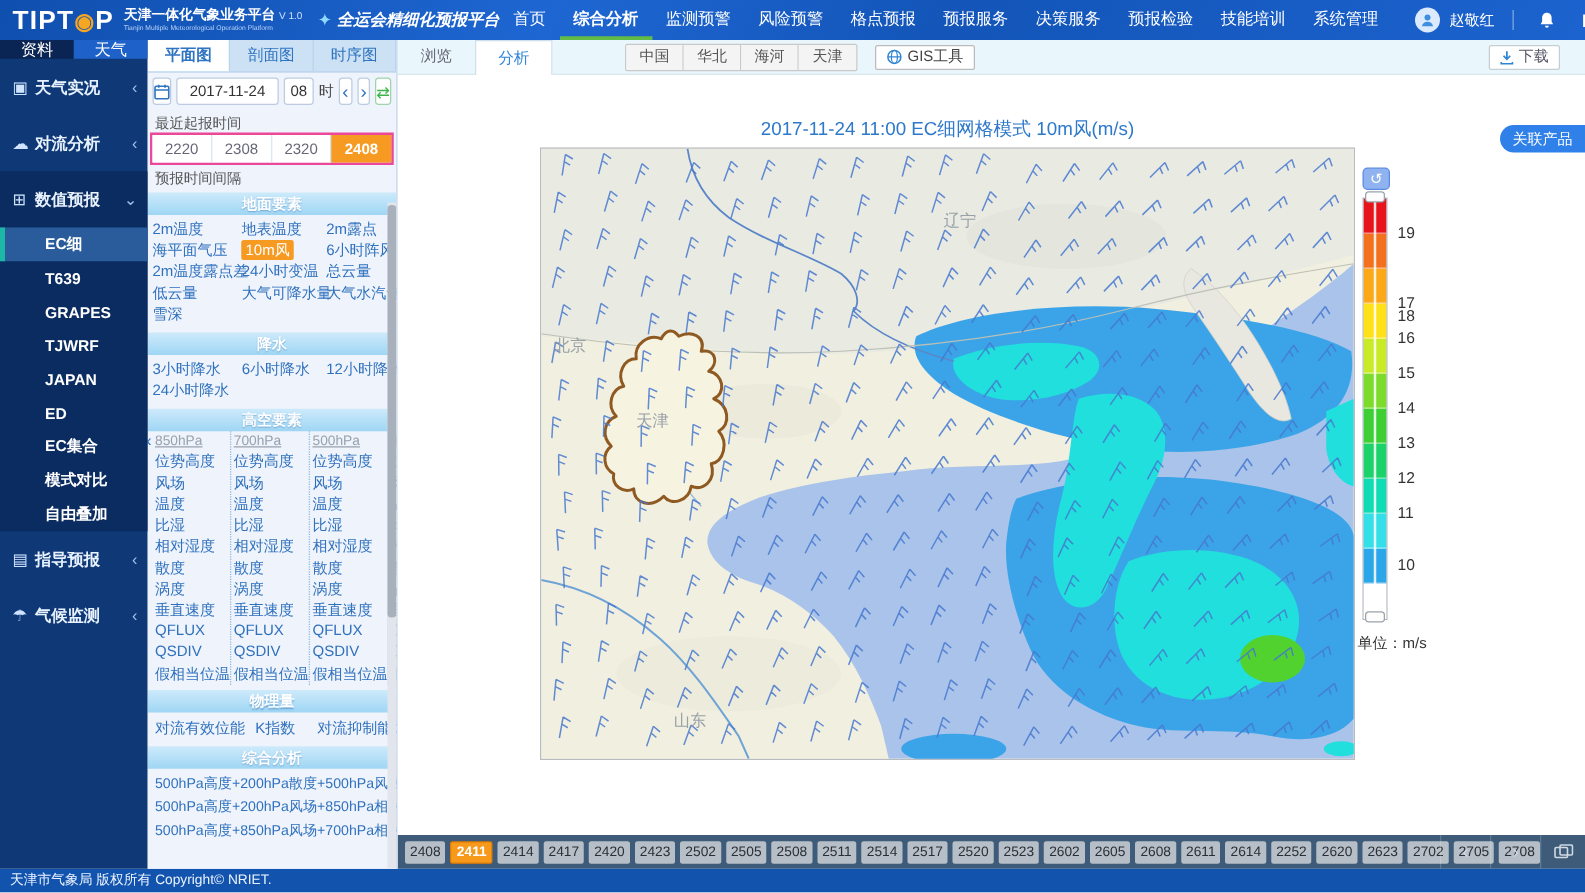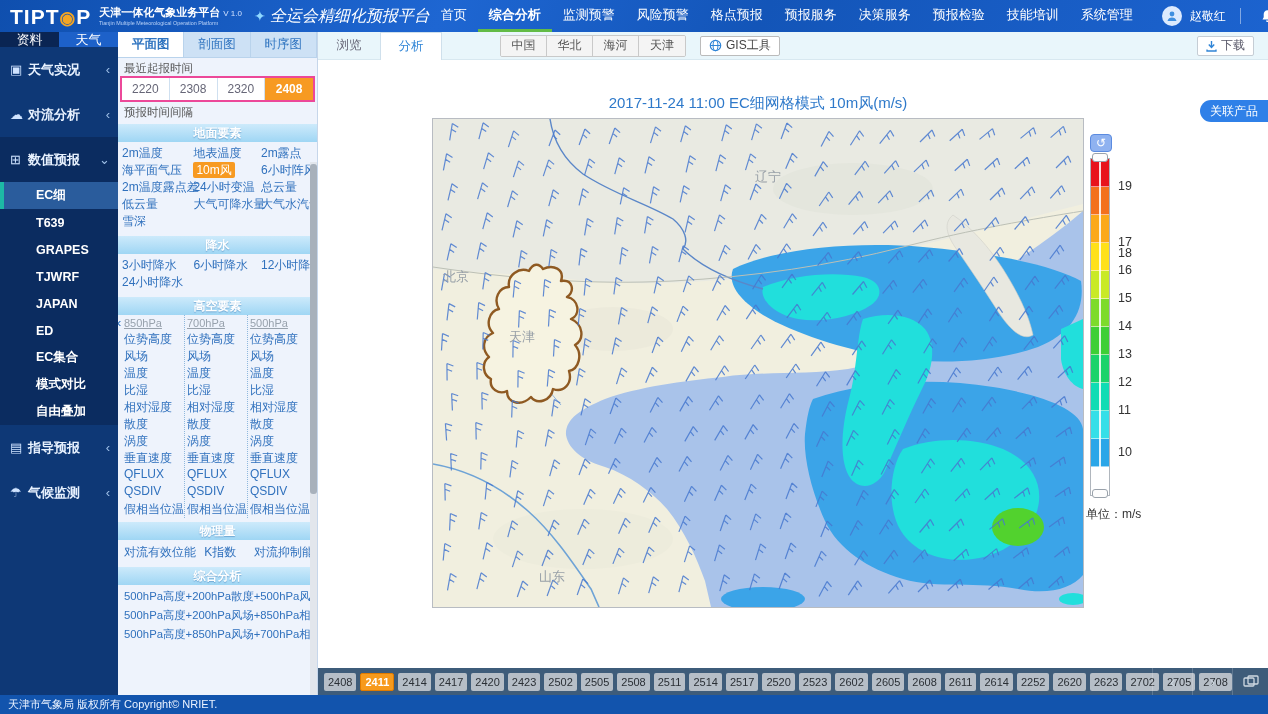--- a/index.html
+++ b/index.html
@@ -11,21 +11,21 @@
     background:linear-gradient(115deg,#0f4fae 0%,#1e66d2 35%,#1355b8 60%,#1c63cf 100%);
     display:flex;align-items:center;color:#fff;z-index:30;}
   .logo{font-family:"DejaVu Serif",serif;font-size:21px;font-weight:bold;letter-spacing:1px;margin-left:10px;white-space:nowrap;}
   .logo .globe{color:#f5a623;font-size:18px;}
   .plat{margin-left:8px;line-height:1;}
   .plat .t1{font-size:11px;font-weight:bold;white-space:nowrap;}
   .plat .t1 .ver{font-size:8px;font-weight:normal;color:#cfe0ff;margin-left:3px;}
   .plat .t2{font-size:6px;color:#b9d2f8;white-space:nowrap;margin-top:2px;transform:scale(.9);transform-origin:left;}
   .event{display:flex;align-items:center;margin-left:12px;gap:4px;}
   .event .torch{color:#8fd8ff;font-size:14px;}
-  .event .t{font-size:16px;font-style:italic;font-weight:normal;white-space:nowrap;}
+  .event .t{font-size:13px;font-style:italic;font-weight:bold;white-space:nowrap;}
   .nav{display:flex;align-items:center;margin-left:auto;height:32px;}
   .nav-item{display:flex;align-items:center;height:32px;padding:0 11px;font-size:13px;color:#fff;text-decoration:none;cursor:pointer;border-bottom:3px solid transparent;white-space:nowrap;}
   .nav-item.active{border-bottom:3px solid #62bb46;font-weight:bold;}
   .user{display:flex;align-items:center;gap:8px;margin:0 12px 0 18px;}
   .avatar{width:20px;height:20px;border-radius:50%;background:#dceafe;display:flex;align-items:center;justify-content:center;}
   .uname{font-size:12px;white-space:nowrap;}
   .udiv{width:1px;height:16px;background:rgba(255,255,255,.45);margin:0 6px;}
   .hicon{width:26px;display:flex;justify-content:center;cursor:pointer;}
 
   
@@ -79,21 +79,21 @@
 
   
   .main{position:absolute;left:318px;top:32px;right:0;height:636px;background:#fff;}
   .toolbar{height:28px;background:#e9f6fb;border-bottom:1px solid #d8e8f0;display:flex;align-items:center;}
   .mode{width:62px;height:28px;display:flex;align-items:center;justify-content:center;font-size:12.5px;color:#667;cursor:pointer;}
   .mode.active{background:#fff;color:#2f84d6;border:1px solid #cfe0ec;border-bottom:none;}
   .regions{display:flex;margin-left:58px;border:1px solid #c9c9c9;border-radius:2px;overflow:hidden;}
   .region{width:46px;height:20px;display:flex;align-items:center;justify-content:center;background:#f4f4f4;border-right:1px solid #c9c9c9;font-size:12px;color:#555;cursor:pointer;}
   .region:last-child{border-right:none;}
   .gisbtn{margin-left:14px;height:20px;padding:0 8px;background:#fff;border:1px solid #bbb;border-radius:2px;display:flex;align-items:center;gap:4px;font-size:12px;color:#444;cursor:pointer;}
-  .dlbtn{margin-left:auto;margin-right:14px;height:20px;padding:0 8px;background:#fff;border:1px solid #c5cdd5;border-radius:2px;display:flex;align-items:center;gap:4px;font-size:12px;color:#556;cursor:pointer;justify-content:flex-end;}
+  .dlbtn{margin-left:auto;margin-right:20px;height:20px;padding:0 8px;background:#fff;border:1px solid #c5cdd5;border-radius:2px;display:flex;align-items:center;gap:4px;font-size:12px;color:#556;cursor:pointer;justify-content:flex-end;}
   .content{position:relative;height:608px;}
   .maptitle{position:absolute;left:114px;width:652px;top:34px;text-align:center;font-size:15px;color:#2e79ca;}
   .related{position:absolute;right:0;top:40px;height:22px;padding:0 10px;background:#2f80e8;color:#fff;font-size:12px;display:flex;align-items:center;border-radius:12px 0 0 12px;cursor:pointer;}
   .mapbox{position:absolute;left:114px;top:58px;width:652px;height:490px;border:1px solid #b8bcc2;background:#f1efdf;}
   .maplabel{font-size:13px;fill:#98a0a8;}
 
   
   .cbar{position:absolute;left:772px;top:74px;width:64px;}
   .undo{width:22px;height:18px;background:#8fb2f0;border:1px solid #5b8be0;border-radius:4px;color:#fff;font-size:12px;display:flex;align-items:center;justify-content:center;cursor:pointer;}
   .cstrip{position:absolute;left:0;top:24px;width:20px;border:1px solid #b0b6bd;}
@@ -220,20 +220,35 @@
       </div>
   </div>
 
   <div class="panel">
     <div class="vtabs">
 
     <div class="vtab active">平面图</div>
         <div class="vtab">剖面图</div>
         <div class="vtab">时序图</div>
       </div>
+    <div class="daterow">
+      <span class="ibtn">
+        <svg width="13" height="13" viewBox="0 0 13 13">
+            <rect x="1" y="2" width="11" height="10" rx="1" fill="none" stroke="#2f74c0" stroke-width="1.3"></rect>
+            <path d="M1 5h11" stroke="#2f74c0" stroke-width="1.3"></path>
+            <path d="M4 .8v2.4M9 .8v2.4" stroke="#2f74c0" stroke-width="1.3"></path>
+          </svg>
+      </span>
+      <input class="dinput" readonly="" value="2017-11-24" style="">
+      <input class="hinput" readonly="" value="08" style="">
+      <span class="hlbl">时</span>
+      <span class="ibtn larr"></span>
+      <span class="ibtn rarr"></span>
+      <span class="ibtn swap">⇄</span>
+    </div>
     <div class="plabel">最近起报时间</div>
     <div class="grid4">
 
     <div class="g4cell">2220</div>
         <div class="g4cell">2308</div>
         <div class="g4cell">2320</div>
         <div class="g4cell active">2408</div>
       </div>
     <div class="plabel">预报时间间隔</div>
 

